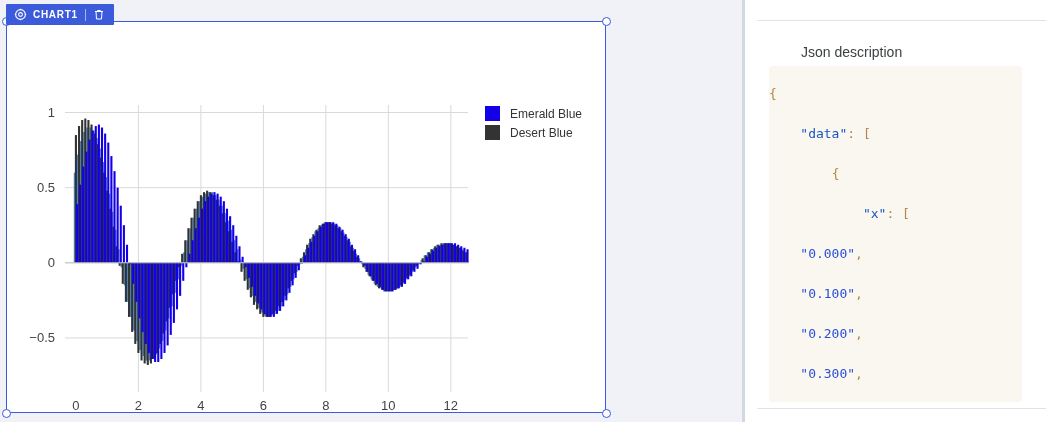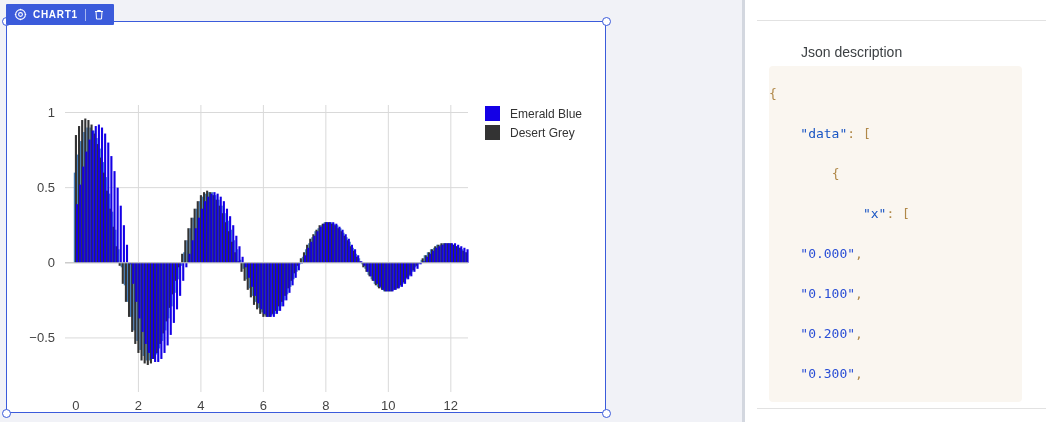--- a/index.html
+++ b/index.html
@@ -521,21 +521,21 @@
         </svg>
     </div>
 
     <div id="legend">
         <div class="legend-row">
           <span class="legend-swatch" style="background: rgb(20, 0, 230);"></span>
           <span class="legend-text">Emerald Blue</span>
         </div>
         <div class="legend-row">
           <span class="legend-swatch" style="background: rgb(51, 51, 51);"></span>
-          <span class="legend-text">Desert Grey</span>
+          <span class="legend-text">Desert Blue</span>
         </div>
       </div>
   </div>
 
   <div class="handle tl"></div>
   <div class="handle tr"></div>
   <div class="handle bl"></div>
   <div class="handle br"></div>
 
   <div id="chart-toolbar">

